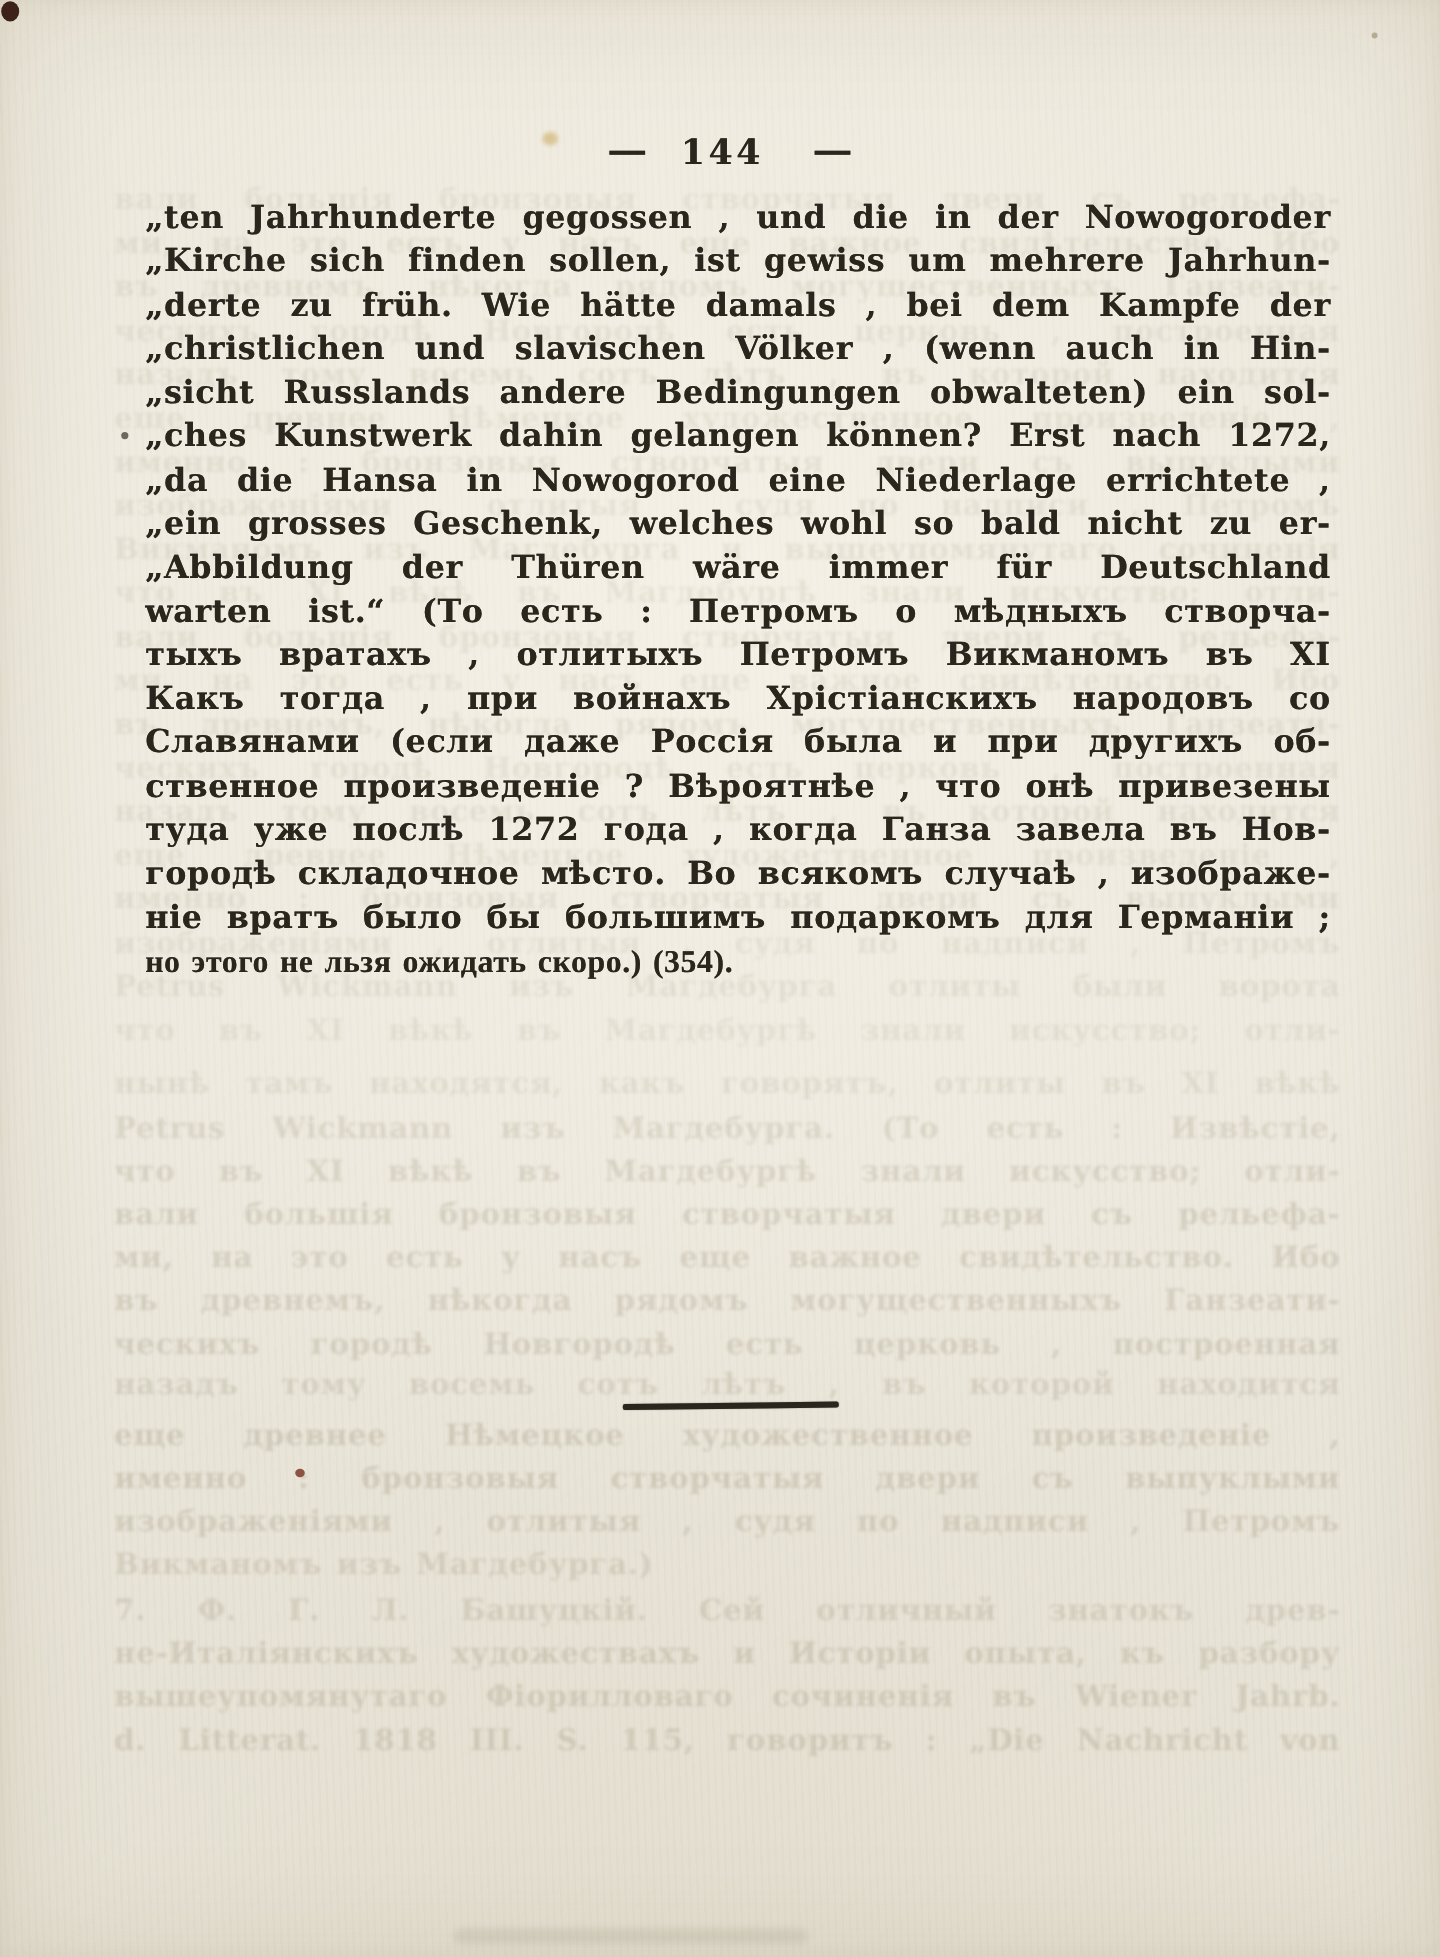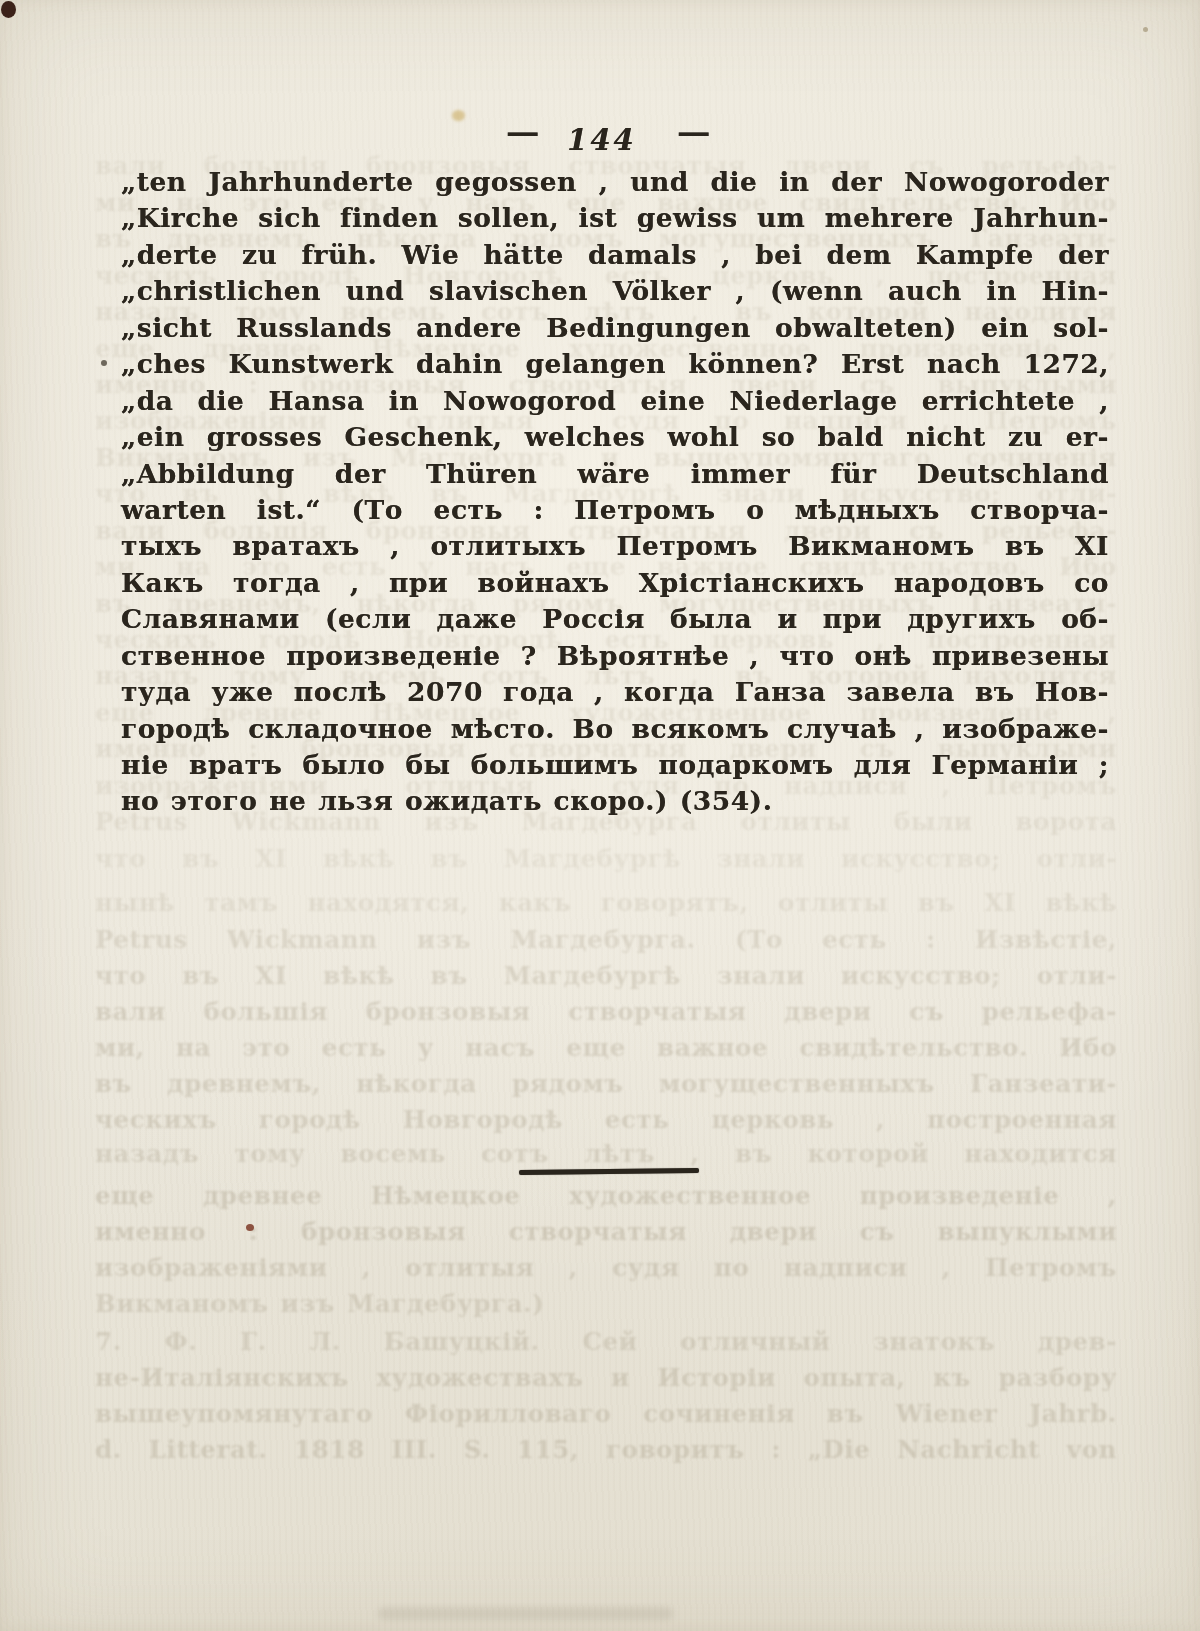--- a/index.html
+++ b/index.html
@@ -17,32 +17,32 @@
       linear-gradient(180deg,#eae6da 0%,#ebe7dc 55%,#e7e3d6 100%);
     box-shadow: inset 0 0 95px rgba(150,128,95,.17), inset 0 0 14px rgba(160,140,105,.10);
   }
   .header{
     position:absolute;top:103px;left:50%;transform:translateX(-50%);margin-left:8px;
     display:flex;align-items:center;gap:0;
     color:#2a251d;font-weight:bold;font-size:29px;line-height:40px;
     text-shadow:0 0 .5px rgba(42,37,29,.65);
   }
   .header .dash{letter-spacing:0;transform:scaleX(1.15);}
-  .header .num{margin:17px 42px 0 30px;letter-spacing:3px;font-style:italic;}
+  .header .num{margin:4px 42px 0 30px;letter-spacing:3px;}
   .textblock{
     position:absolute;left:121px;top:164px;width:988px;
     color:#2a251d;
   }
   .tline{
     height:36.45px;line-height:36.45px;font-size:26.5px;font-weight:bold;
     letter-spacing:.5px;word-spacing:2px;white-space:normal;
     text-align:justify;text-align-last:justify;
     text-shadow:0 0 .55px rgba(42,37,29,.7);
   }
-  .tline.nojustify{text-align-last:left;}
+  .tline.nojustify{text-align-last:left;font-family:Liberation Serif, serif;}
   .ghostlayer{position:absolute;left:95px;top:0;width:1022px;height:1631px;pointer-events:none;}
   .gline{
     position:absolute;left:0;width:100%;transform:translateY(-50%);
     font-size:24.5px;font-weight:bold;line-height:30px;
     letter-spacing:.6px;word-spacing:3px;
     color:#877a5f;filter:blur(1.25px);
     text-align:justify;text-align-last:justify;white-space:nowrap;overflow:hidden;
   }
   .gline.nojustify{text-align-last:left;}
   .divider{
@@ -121,21 +121,21 @@
     <div class="tline">„sicht Russlands andere Bedingungen obwalteten) ein sol-</div>
     <div class="tline">„ches Kunstwerk dahin gelangen können? Erst nach 1272,</div>
     <div class="tline">„da die Hansa in Nowogorod eine Niederlage errichtete ,</div>
     <div class="tline">„ein grosses Geschenk, welches wohl so bald nicht zu er-</div>
     <div class="tline">„Abbildung der Thüren wäre immer für Deutschland</div>
     <div class="tline">warten ist.“ (То есть : Петромъ о мѣдныхъ створча-</div>
     <div class="tline">тыхъ вратахъ , отлитыхъ Петромъ Викманомъ въ XI</div>
     <div class="tline">Какъ тогда , при войнахъ Хрістіанскихъ народовъ со</div>
     <div class="tline">Славянами (если даже Россія была и при другихъ об-</div>
     <div class="tline">ственное произведеніе ? Вѣроятнѣе , что онѣ привезены</div>
-    <div class="tline">туда уже послѣ 2070 года , когда Ганза завела въ Нов-</div>
+    <div class="tline">туда уже послѣ 1272 года , когда Ганза завела въ Нов-</div>
     <div class="tline">городѣ складочное мѣсто. Во всякомъ случаѣ , изображе-</div>
     <div class="tline">ніе вратъ было бы большимъ подаркомъ для Германіи ;</div>
     <div class="tline nojustify">но этого не льзя ожидать скоро.) (354).</div>
   </div>
 
 <div class="divider"></div>
 
 <div class="spot spot-corner"></div>
 <div class="spot spot-yellow"></div>
 <div class="spot spot-margin"></div>

